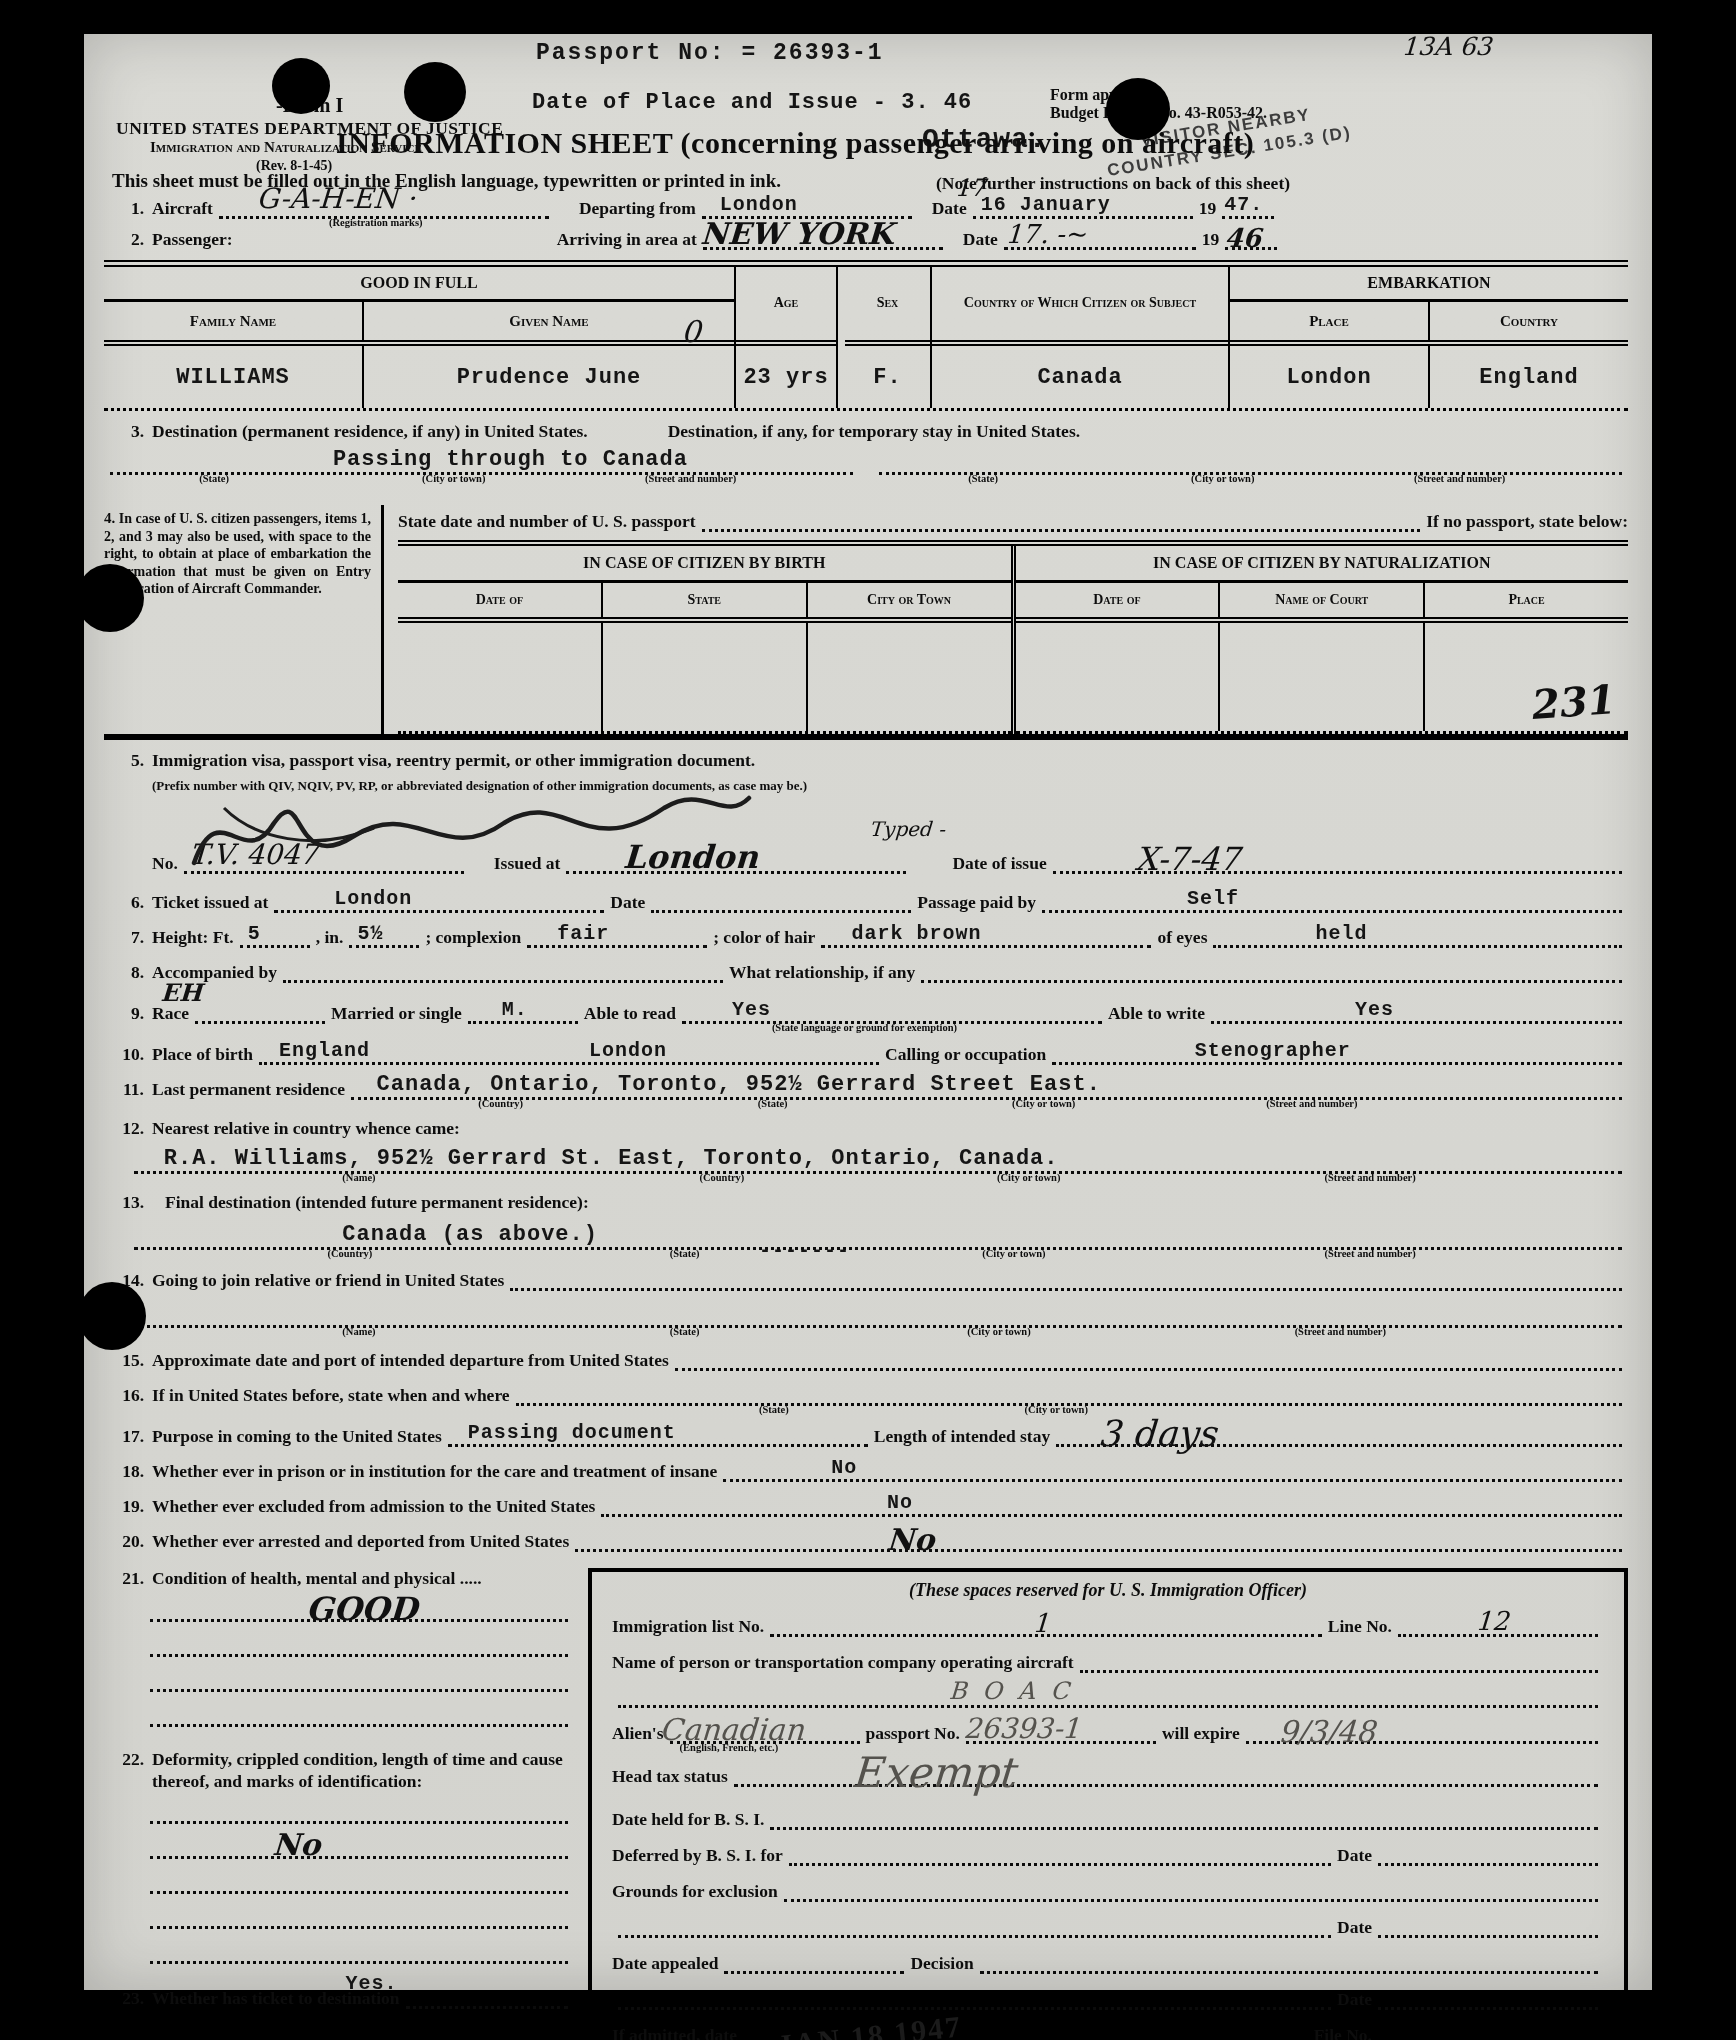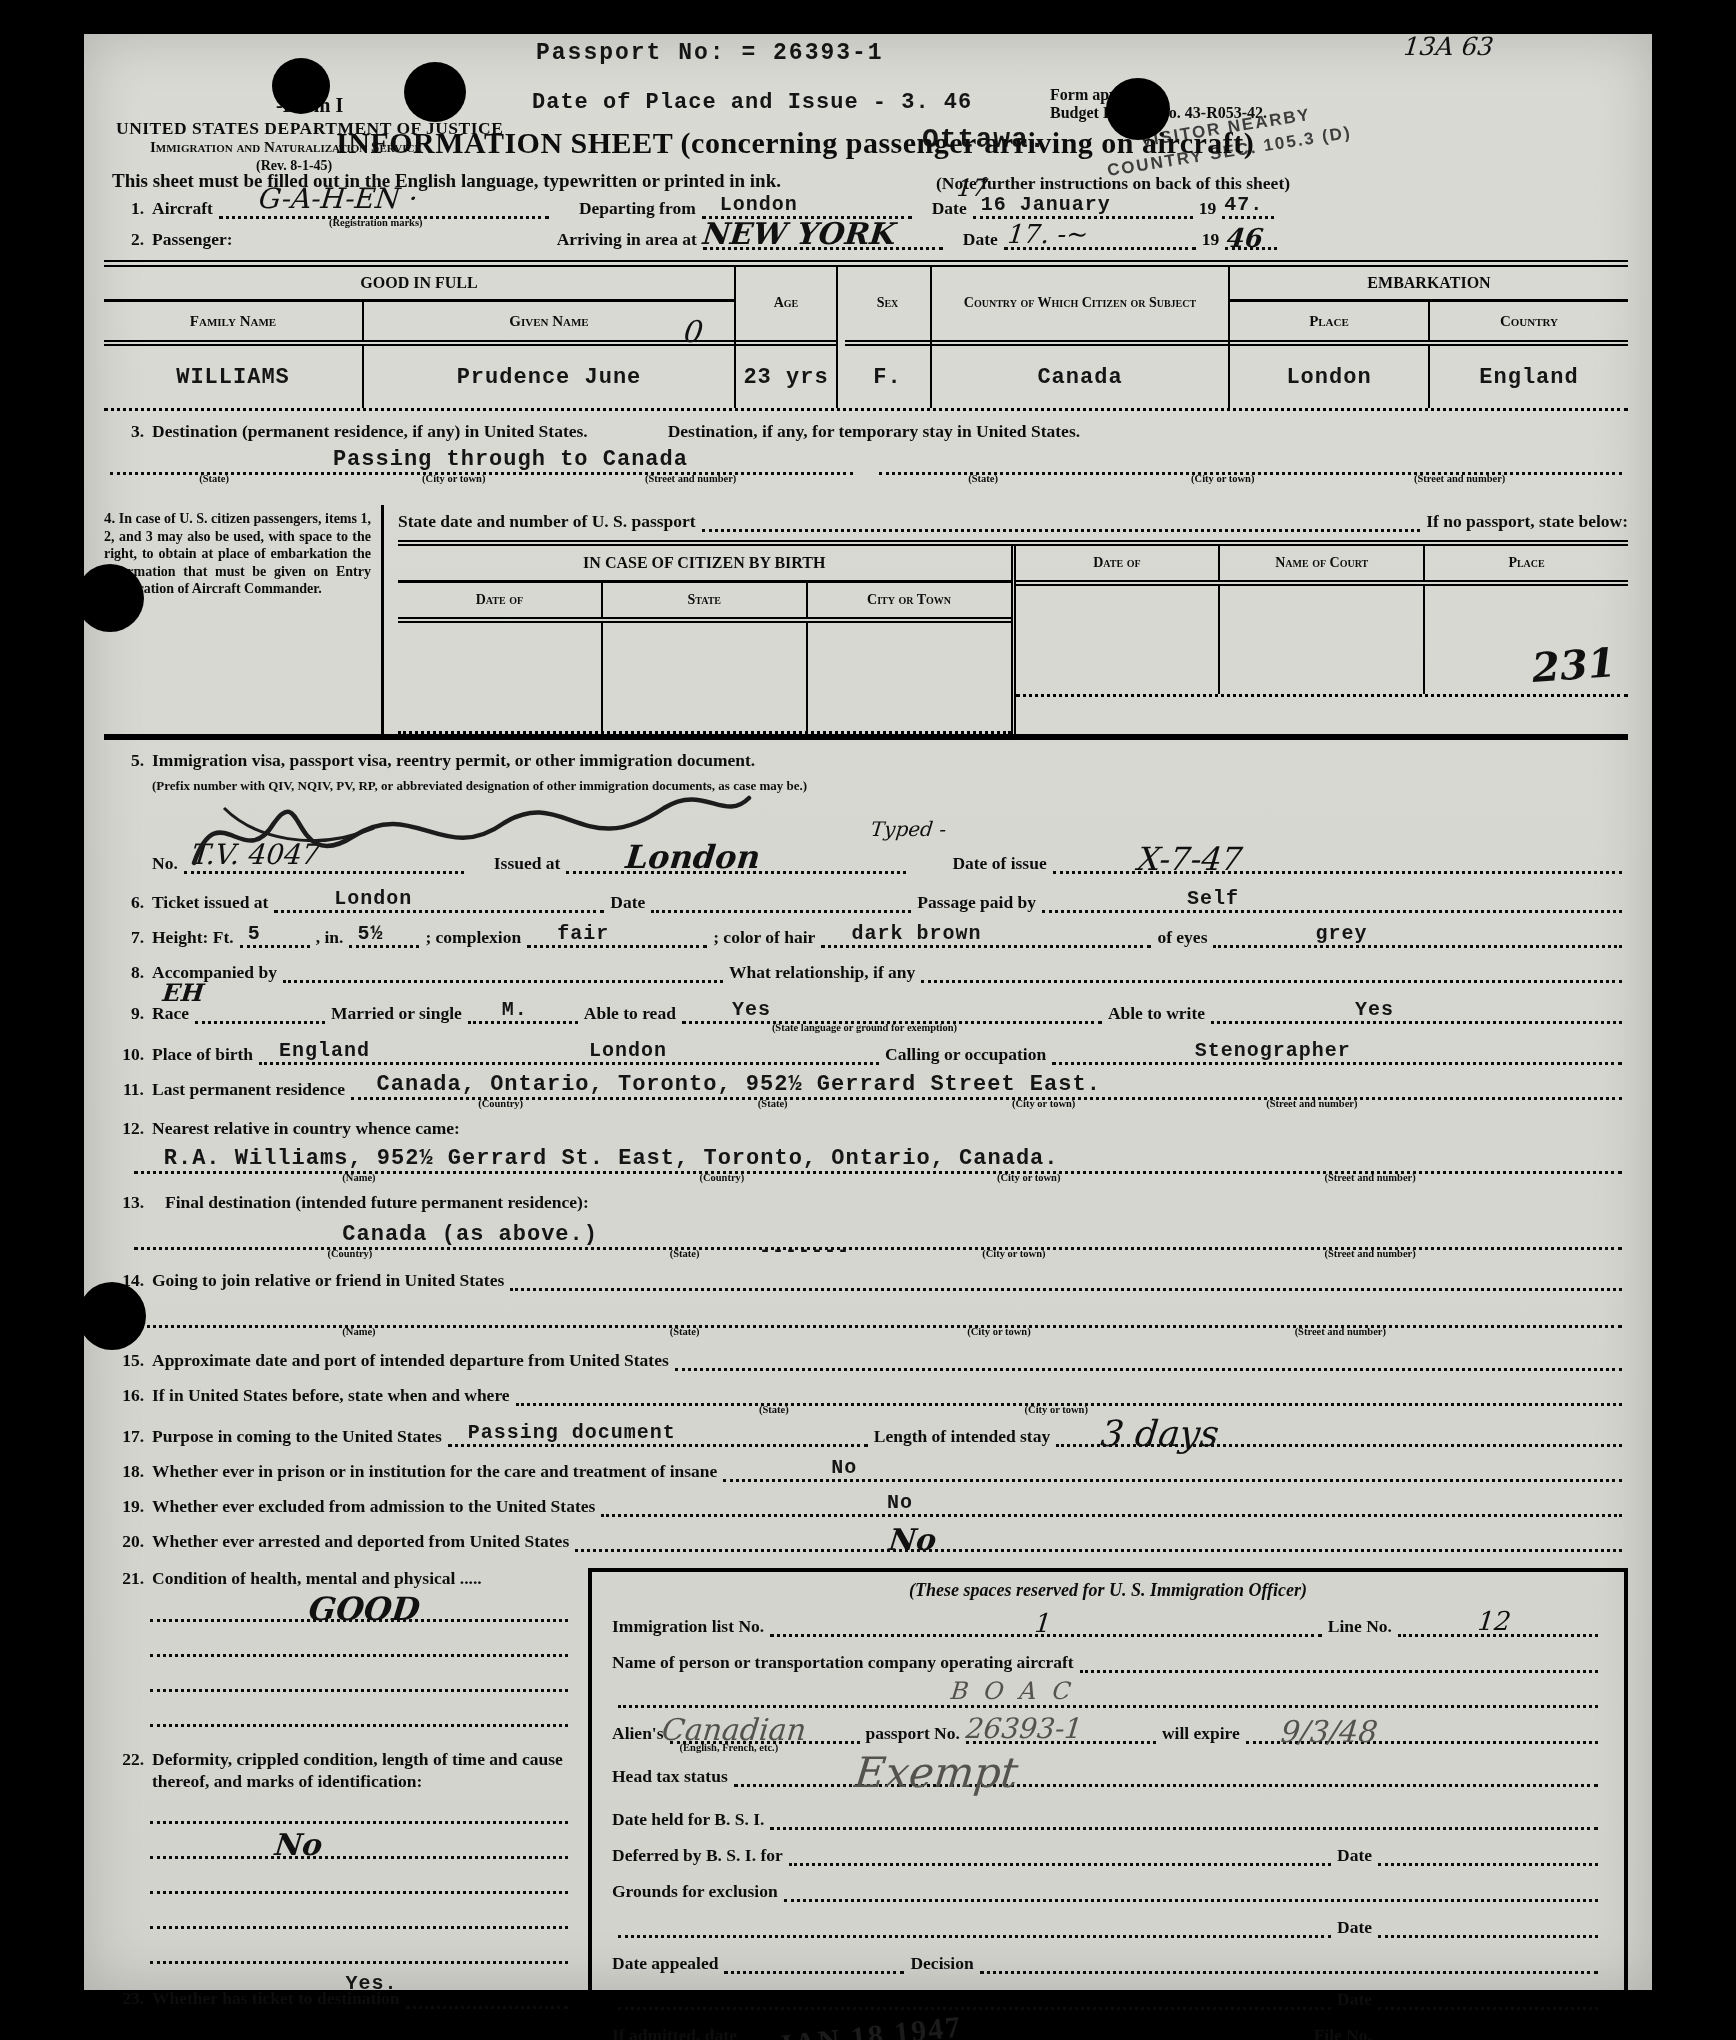--- a/index.html
+++ b/index.html
@@ -240,20 +240,21 @@
             <div>State</div>
             <div>City or Town</div>
           </div>
           <div class="i4body">
                 <div></div>
                 <div></div>
                 <div></div>
               </div>
         </div>
         <div class="i4half">
+          <div class="i4h">IN CASE OF CITIZEN BY NATURALIZATION</div>
           <div class="i4cols">
             <div>Date of</div>
             <div>Name of Court</div>
             <div>Place</div>
           </div>
           <div class="i4body">
                 <div></div>
                 <div></div>
             <div>
                   <span class="hw" style="position:absolute;right:12px;bottom:6px;font-size:40px;font-weight:bold;transform:rotate(-4deg);">231</span>
@@ -320,21 +321,21 @@
     <span class="lbl">; complexion</span>
     <span class="dots fix" style="width:180px;">
       <span class="val typed" style="left:30px;">fair</span>
     </span>
     <span class="lbl">; color of hair</span>
     <span class="dots fix" style="width:330px;">
       <span class="val typed" style="left:30px;">dark brown</span>
     </span>
     <span class="lbl">of eyes</span>
     <span class="dots">
-      <span class="val typed" style="left:25%;">grey</span>
+      <span class="val typed" style="left:25%;">held</span>
     </span>
   </div>
 
   <div class="row">
     <span class="num">8.</span>
     <span class="lbl">Accompanied by</span>
     <span class="dots fix" style="width:440px;">
       <span class="below hw" style="left:-120px;top:4px;font-size:24px;">EH</span>
     </span>
     <span class="lbl">What relationship, if any</span>

